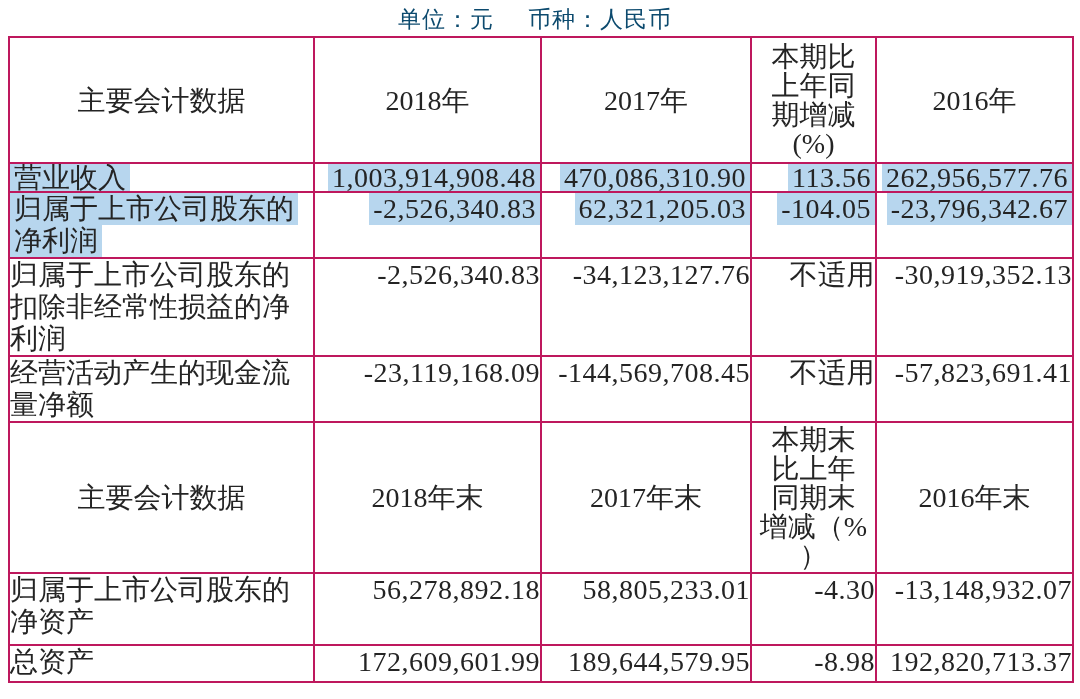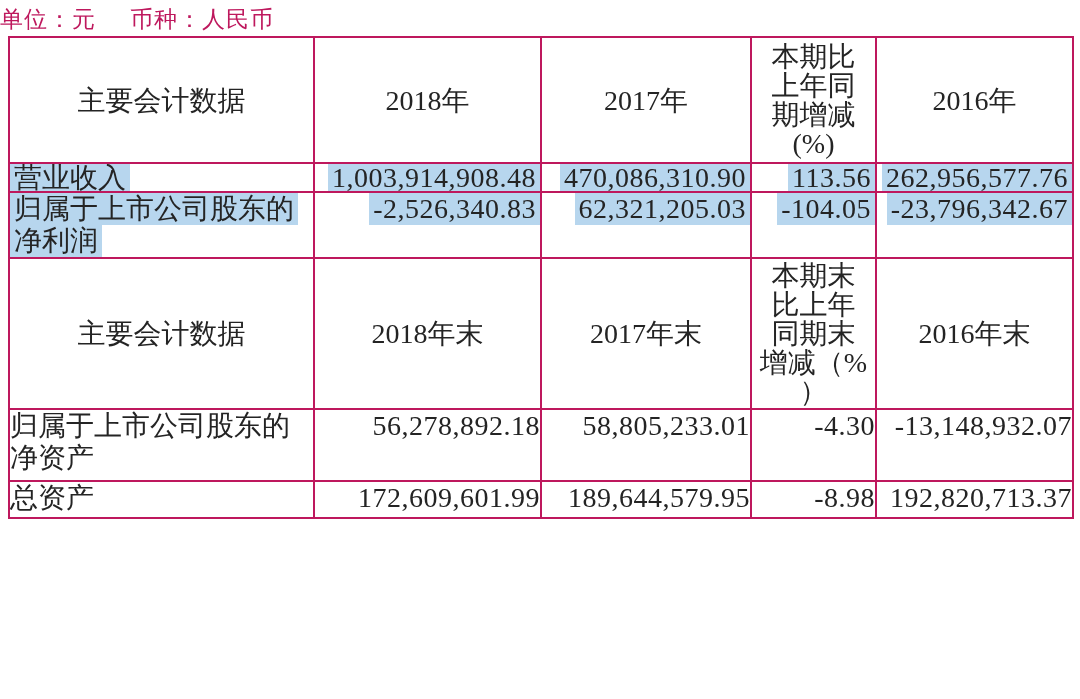--- a/index.html
+++ b/index.html
@@ -2,22 +2,22 @@
 <html><head>
 <meta charset="utf-8">
 <style>
   html,body{margin:0;padding:0;background:#ffffff;}
   .page{
     width:1080px;height:699px;background:#ffffff;overflow:hidden;
     font-family:"Liberation Serif","DejaVu Serif",serif;color:#242424;
     position:relative;box-sizing:border-box;
   }
   .caption{
-    text-align:left;padding:7px 10px 3px 0;font-size:23px;line-height:26px;
-    letter-spacing:1px;color:#be185d;
+    text-align:center;padding:7px 10px 3px 0;font-size:23px;line-height:26px;
+    letter-spacing:1px;color:#0c4a6e;
   }
   .caption .currency{margin-left:34px;}
   table.fin{
     border-collapse:collapse;table-layout:fixed;margin-left:8px;width:1064px;
   }
   table.fin td{
     border:2px solid #be185d;box-sizing:border-box;font-size:28px;
     vertical-align:top;overflow:hidden;padding:0;
   }
   tr.hdr td{
@@ -77,21 +77,35 @@
     </tr>
 
     <tr class="h65">
       <td class="lbl"><span class="hl">归属于上市公司股东的净利润</span></td>
       <td class="num"><span class="hl">-2,526,340.83</span></td>
       <td class="num"><span class="hl">62,321,205.03</span></td>
       <td class="num"><span class="hl">-104.05</span></td>
       <td class="num"><span class="hl">-23,796,342.67</span></td>
     </tr>
 
+    <tr class="h66">
+      <td class="lbl"><span>归属于上市公司股东的扣除非经常性损益的净利润</span></td>
+      <td class="num"><span>-2,526,340.83</span></td>
+      <td class="num"><span>-34,123,127.76</span></td>
+      <td class="num"><span>不适用</span></td>
+      <td class="num"><span>-30,919,352.13</span></td>
+    </tr>
 
+    <tr class="h65">
+      <td class="lbl"><span>经营活动产生的现金流量净额</span></td>
+      <td class="num"><span>-23,119,168.09</span></td>
+      <td class="num"><span>-144,569,708.45</span></td>
+      <td class="num"><span>不适用</span></td>
+      <td class="num"><span>-57,823,691.41</span></td>
+    </tr>
 
     <tr class="hdr h149">
       <td><span>主要会计数据</span></td>
       <td><span>2018年末</span></td>
       <td><span>2017年末</span></td>
       <td class="prewrap"><span class="prewrap">本期末
 比上年
 同期末
 增减（%
 ）</span></td>

